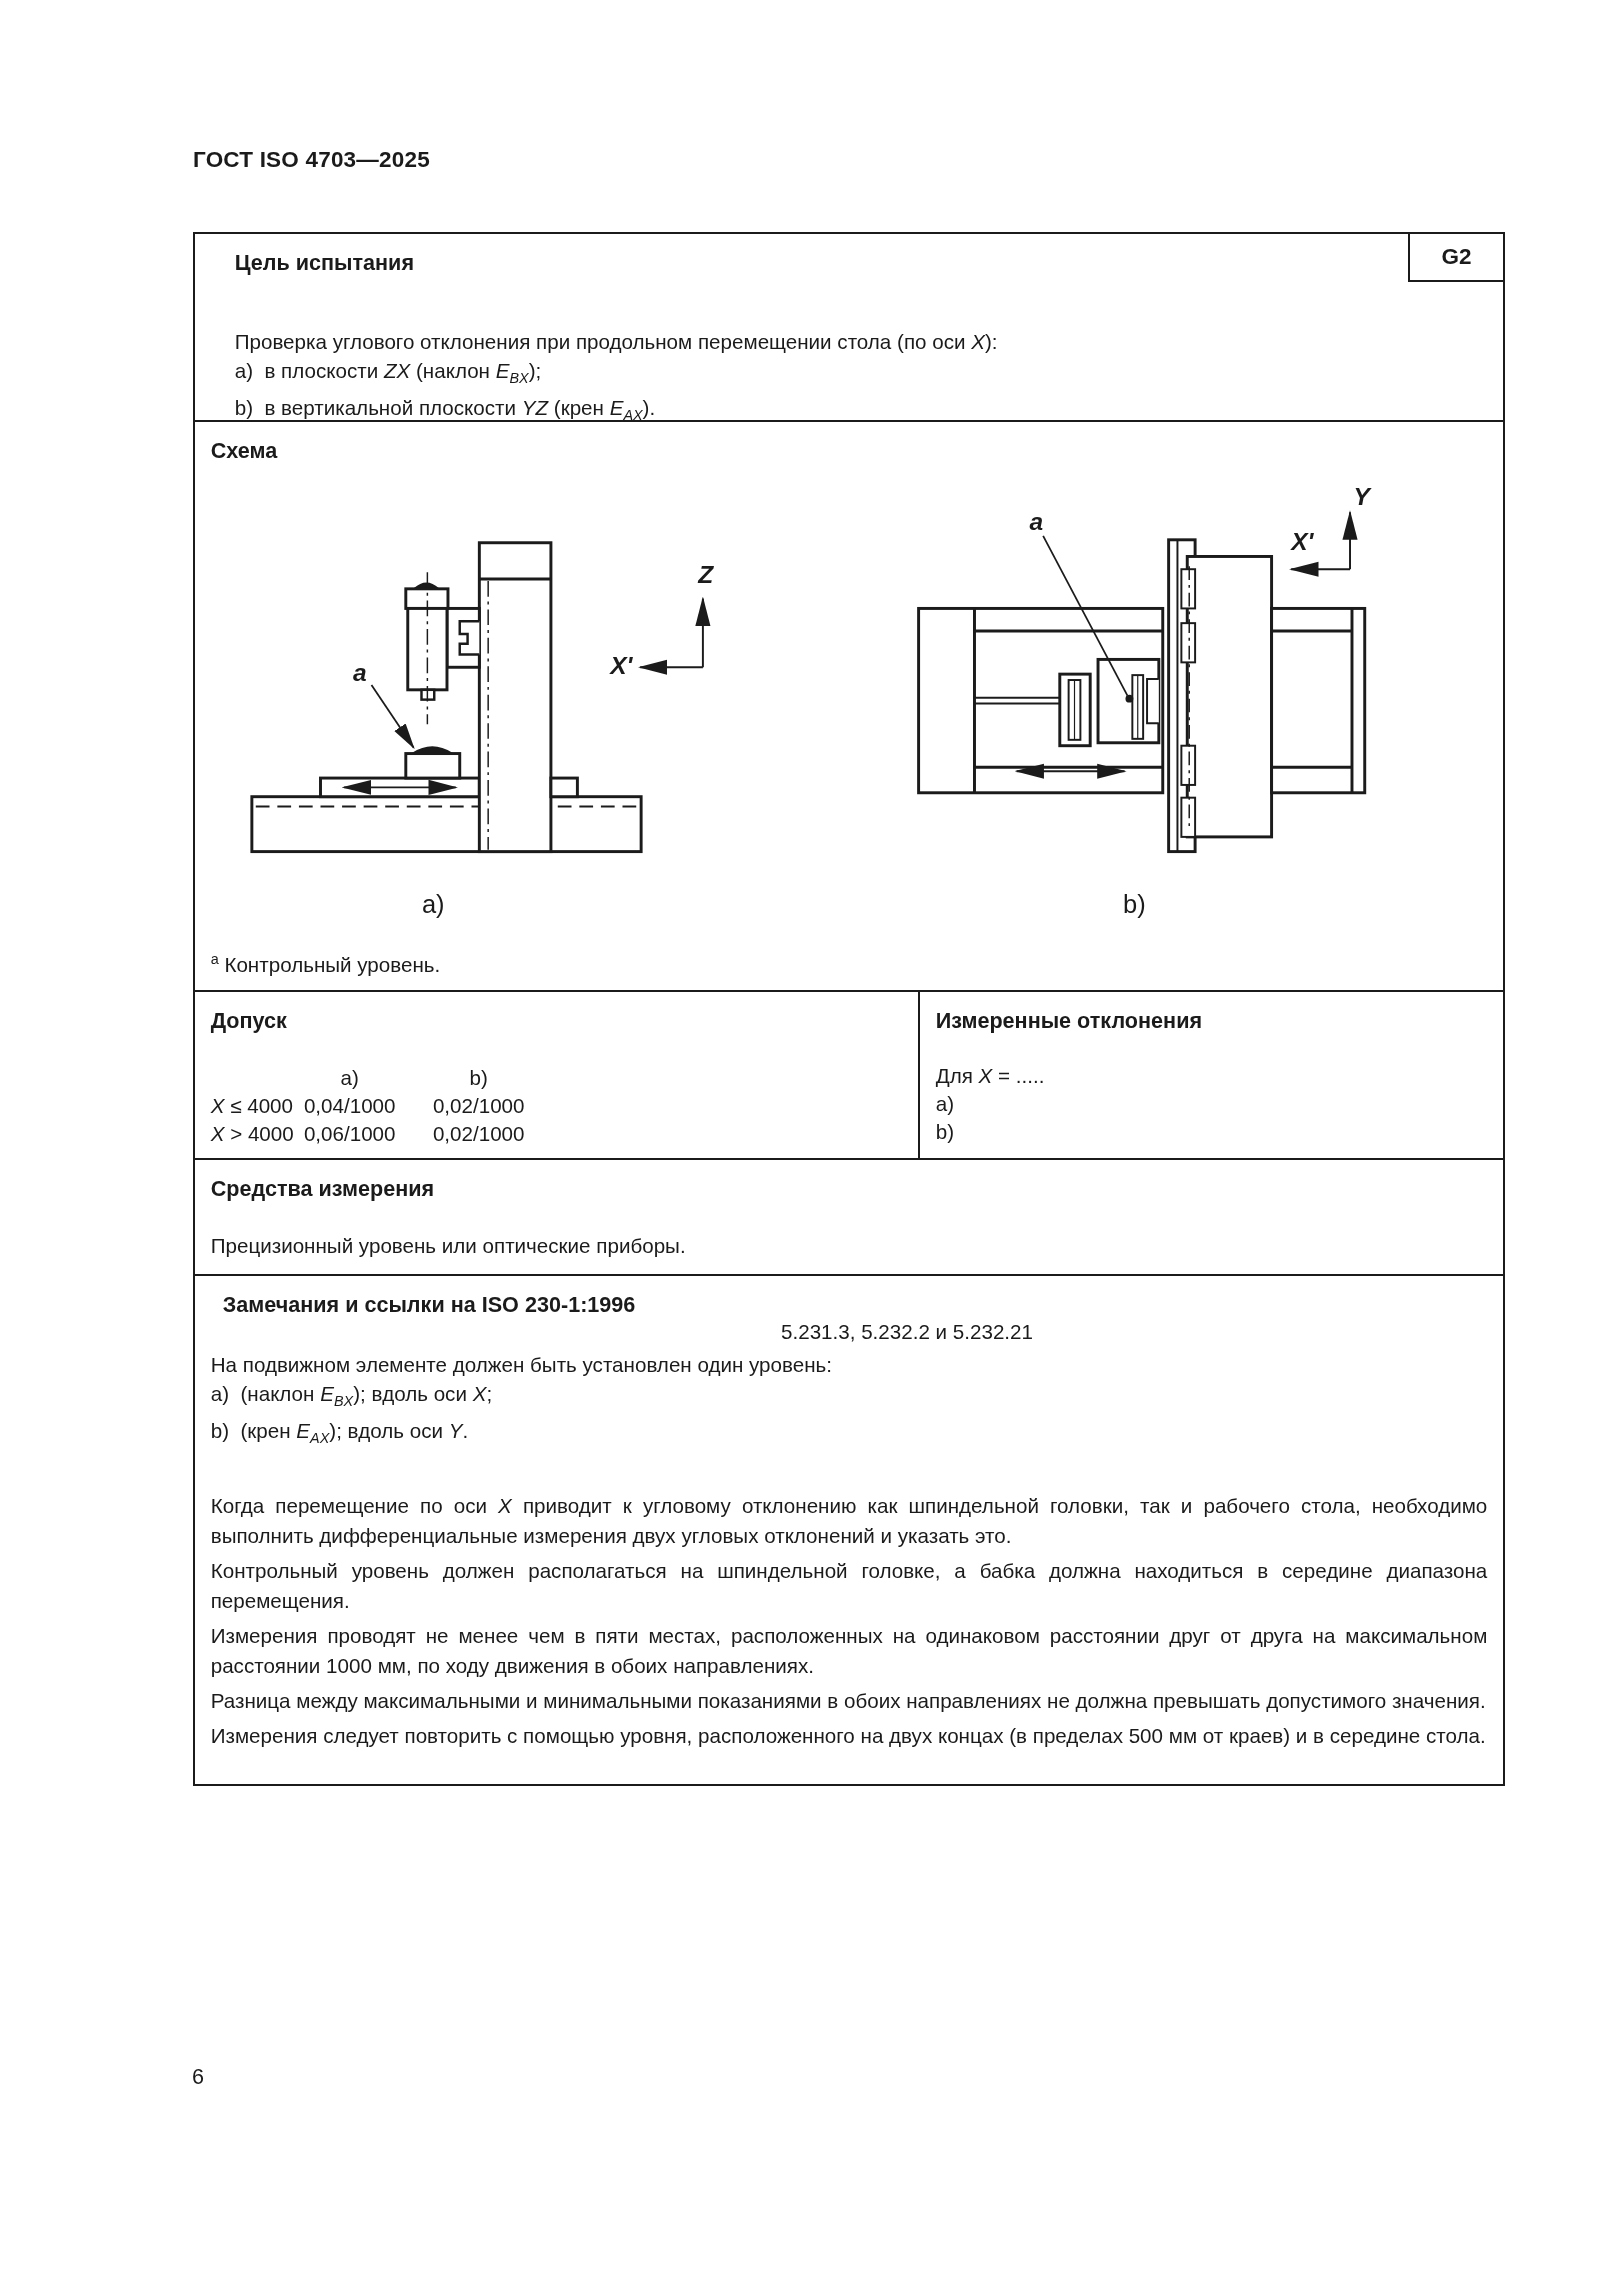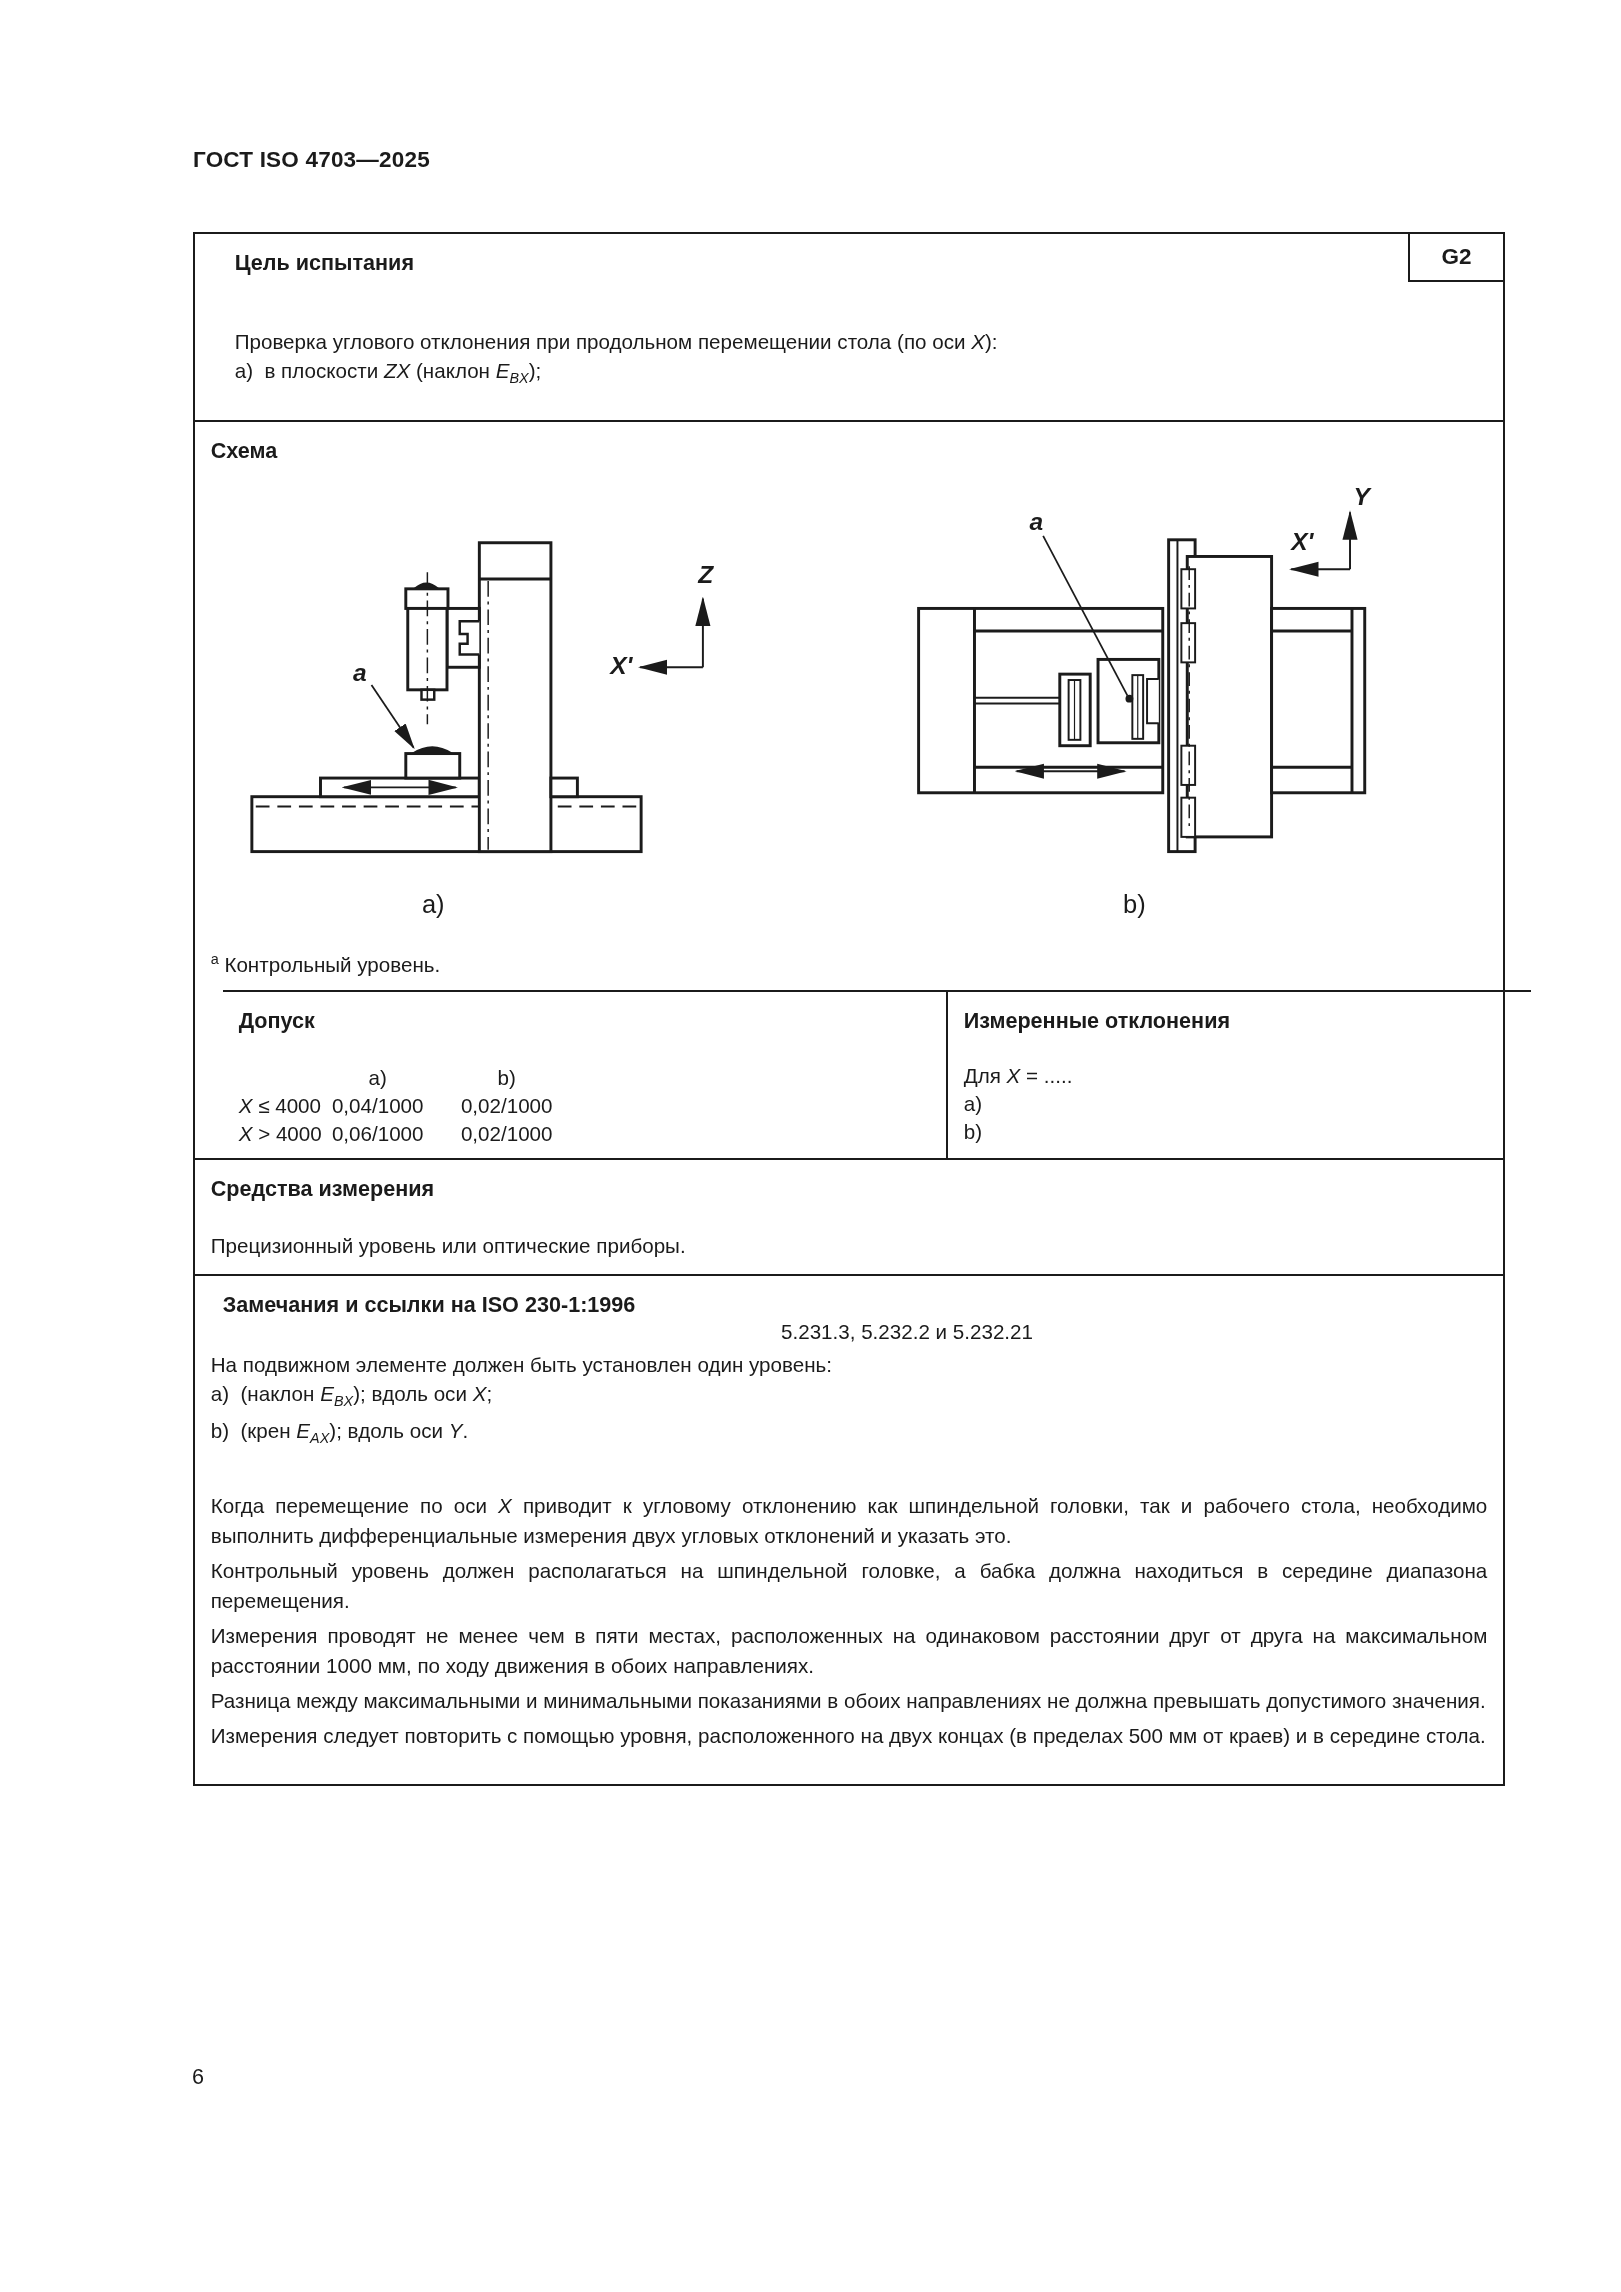--- a/index.html
+++ b/index.html
@@ -13,21 +13,21 @@
     font-size:22.5px;font-weight:bold;letter-spacing:0.2px;
   }
   .page-num{position:absolute;left:192px;top:2064px;font-size:21.6px;}
   .tbl{
     position:absolute;left:193px;top:232px;width:1312px;height:1554px;
     border:2.9px solid #1b1b1b;box-sizing:border-box;background:#fff;
   }
   .row{position:relative;box-sizing:border-box;width:100%;}
   .r1{height:186px;margin-left:24px;}
   .r2{height:570px;border-top:2.9px solid #1b1b1b;}
-  .r3{height:168px;border-top:2.9px solid #1b1b1b;display:flex;margin-left:28px;}
+  .r3{height:168px;border-top:2.9px solid #1b1b1b;display:flex;}
   .r4{height:116px;border-top:2.9px solid #1b1b1b;}
   .r5{height:516px;border-top:2.9px solid #1b1b1b;padding-left:12px;}
   .sect-title{font-size:21.6px;font-weight:bold;padding:15.7px 0 0 15.7px;}
   .g2box{
     position:absolute;top:0;right:0;width:95px;height:48px;
     border-left:2.9px solid #1b1b1b;border-bottom:2.9px solid #1b1b1b;
     box-sizing:border-box;display:flex;align-items:center;justify-content:center;
     font-size:22.5px;font-weight:bold;background:#fff;
   }
   .body-txt{font-size:20.6px;line-height:29px;}
@@ -63,20 +63,21 @@
 
 <div class="tbl">
 
   <div class="g2box">G2</div>
 
   <div class="row r1">
     <div class="sect-title">Цель испытания</div>
     <div class="obj-text body-txt">
       <div><span>Проверка углового отклонения при продольном перемещении стола (по оси </span><span class="it">X</span><span>):</span></div>
       <div><span>a)&nbsp; в плоскости </span><span class="it">ZX</span><span> (наклон </span><span class="it">E</span><sub class="it">BX</sub><span>);</span></div>
+      <div><span>b)&nbsp; в вертикальной плоскости </span><span class="it">YZ</span><span> (крен </span><span class="it">E</span><sub class="it">AX</sub><span>).</span></div>
     </div>
   </div>
 
   <div class="row r2">
     <svg class="schemesvg" width="1307" height="568" viewBox="0 0 1333 579">
       <defs>
         <marker id="ah" viewBox="0 0 14 10" refX="13" refY="5" markerWidth="15" markerHeight="11" orient="auto-start-reverse" markerUnits="strokeWidth">
           <path d="M14,5 L0,1.4 L0,8.6 Z" fill="#1b1b1b"></path>
         </marker>
       </defs>

